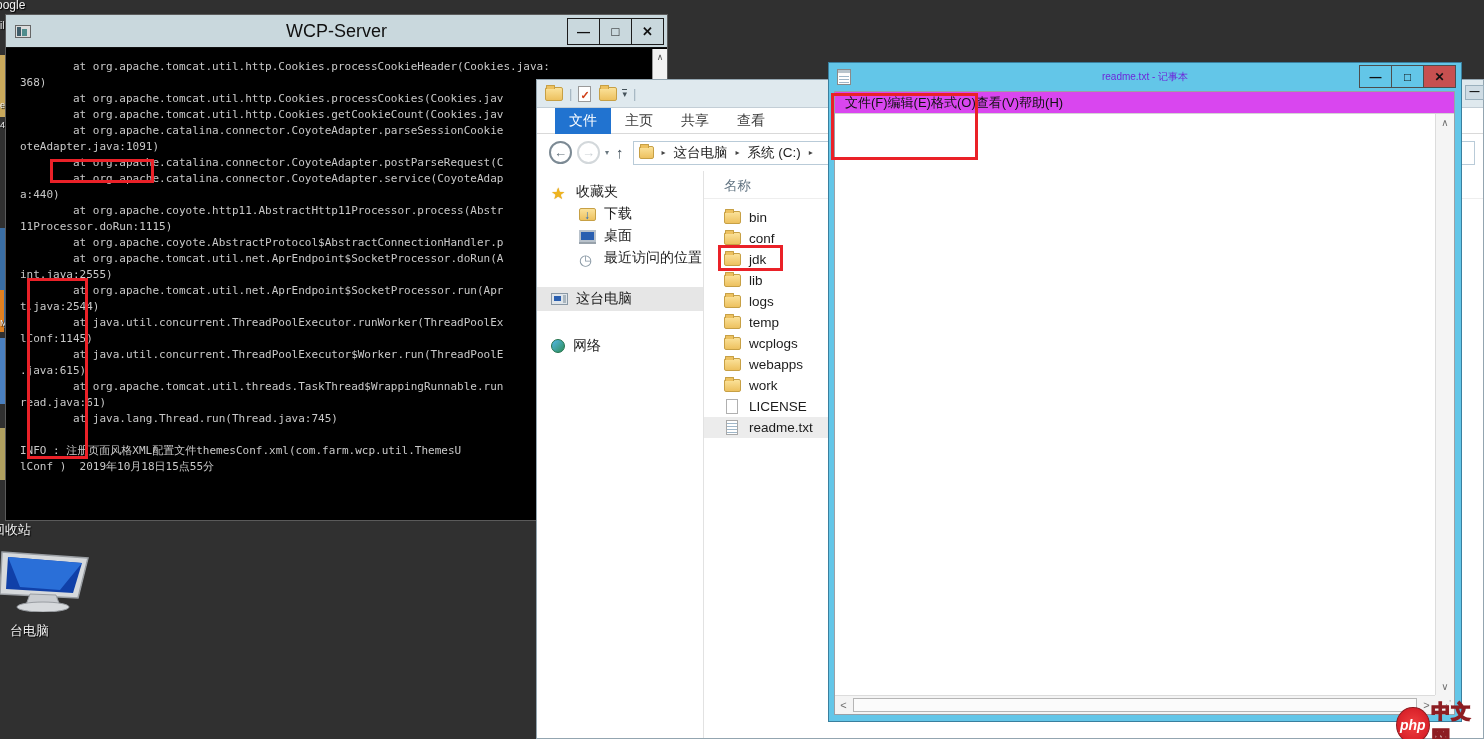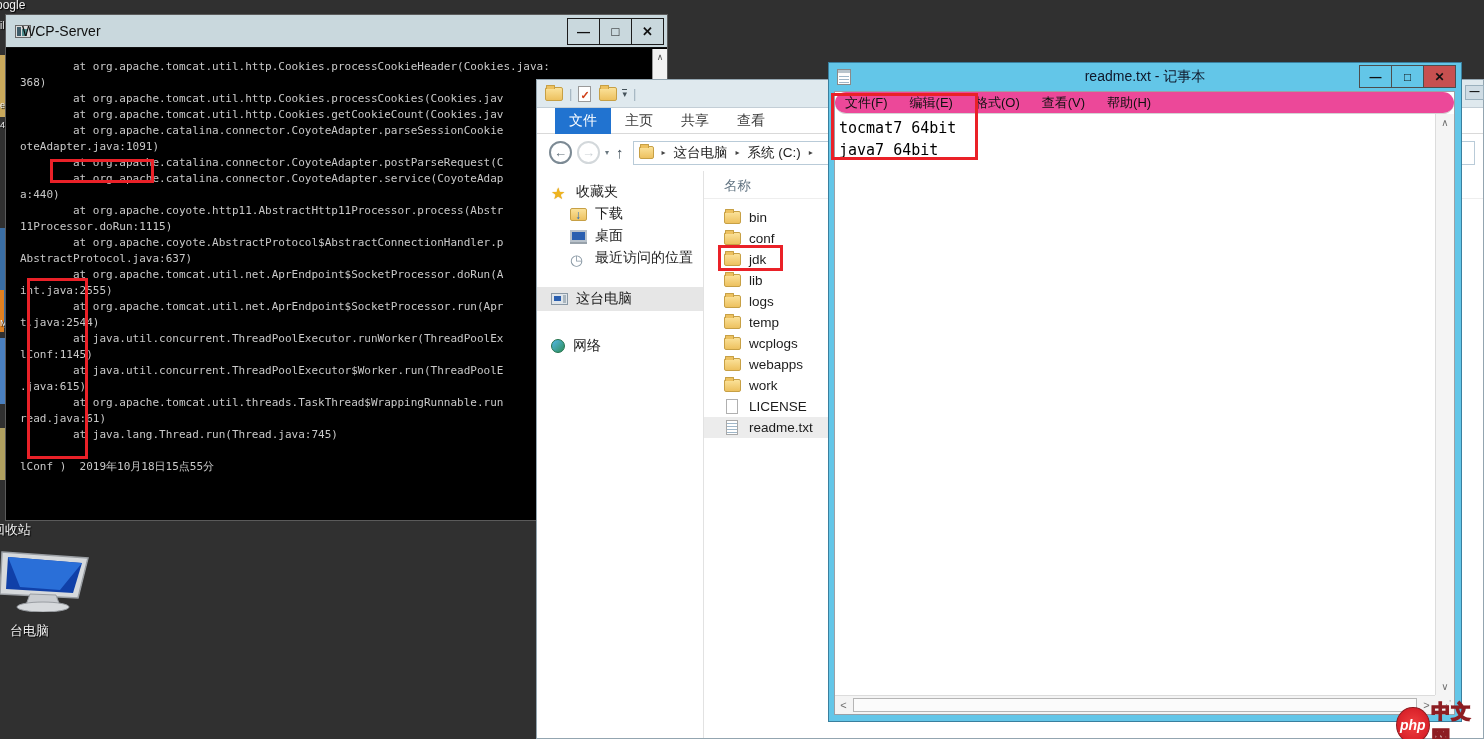--- a/index.html
+++ b/index.html
@@ -13,21 +13,21 @@
   .desk-label { color:#f2f2f2; font-size:12px; text-shadow:1px 1px 1px #000; white-space:nowrap; }
   .sliver { position:absolute; left:0; width:5px; }
 
   
   #console { left:5px; top:14px; width:663px; height:507px; background:#000; border:1px solid #5a5a5a; z-index:10; }
   #console .titlebar { position:relative; height:33px; background:#c9d8dd; border-bottom:1px solid #111;
     display:flex; align-items:center; }
   .con-ico { width:16px; height:13px; margin-left:9px; background:#dcdcdc; border:1px solid #666; position:relative; }
   .con-ico::before { content:""; position:absolute; left:1px; top:1px; bottom:1px; width:4px; background:#3f5d6b; }
   .con-ico::after { content:""; position:absolute; left:6px; top:3px; width:5px; height:7px; background:#4f8d8d; }
-  #console .title { position:absolute; left:16px; right:0; font-size:14px; color:#101010; }
+  #console .title { position:absolute; left:0; right:0; text-align:center; font-size:18px; color:#101010; }
   .con-btns { position:absolute; right:3px; top:3px; display:flex; }
   .con-btn { width:33px; height:27px; border:1px solid #1c1c1c; margin-left:-1px; background:#c9d8dd;
     font-size:13px; font-weight:bold; color:#111; display:flex; align-items:center; justify-content:center; }
   #console .content { position:absolute; left:0; right:15px; top:34px; bottom:0; overflow:hidden;
     font-family:"DejaVu Sans Mono",monospace; font-size:11px; line-height:16px; color:#c9c9c9;
     padding:10px 0 0 14px; }
   .cline { white-space:pre; height:16px; }
   #console .scrollbar { position:absolute; right:0; top:34px; bottom:0; width:15px; background:#f2f2f2;
     border-left:1px solid #9a9a9a; color:#555; font-size:9px; text-align:center; padding-top:3px; }
 
@@ -53,21 +53,21 @@
   .navcirc.disabled { border-color:#d3d8db; color:#ccd1d5; margin-left:5px; }
   .nav-dd { font-size:8px; color:#6a7880; margin:0 7px 0 5px; }
   .nav-up { font-size:15px; color:#44525c; margin-right:9px; }
   .addrbar { flex:1; height:24px; border:1px solid #b9cbd8; margin-right:8px; display:flex; align-items:center;
     padding-left:5px; background:#fff; }
   .crumb-sep { font-size:8px; color:#444; margin:0 8px; }
   .crumb { font-size:13.5px; color:#222; }
   #explorer .body { position:absolute; left:0; right:0; top:91px; bottom:0; }
   #sidebar { position:absolute; left:0; top:0; bottom:0; width:166px; padding-top:10px; font-size:14px; color:#1e1e1e; }
   .side-item { height:22px; display:flex; align-items:center; padding-left:14px; }
-  .side-item.t-ind { padding-left:33px; }
+  .side-item.t-ind { padding-left:42px; }
   .side-item.t-sel { background:#e6e6e6; height:24px; }
   .side-item.t-gapA { margin-top:18px; }
   .side-item.t-gapB { margin-top:24px; }
   .side-item .lbl { margin-left:8px; white-space:nowrap; }
   #filepane { position:absolute; left:166px; top:0; bottom:0; right:0; border-left:1px solid #e2e2e2; }
   .col-hdr { height:28px; font-size:13.5px; color:#637583; padding:6px 0 0 20px; border-bottom:1px solid #eee; }
   #filelist { margin-top:8px; }
   .frow { height:21px; display:flex; align-items:center; padding-left:20px; width:126px; }
   .frow.t-sel { background:#ececec; }
   .frow .lbl { margin-left:8px; font-size:13.5px; color:#1c1c1c; white-space:nowrap; }
@@ -93,28 +93,28 @@
   .qat-page { width:13px; height:16px; background:#fff; border:1px solid #9a9a9a; position:relative; }
   .qat-page::after { content:"✓"; position:absolute; left:1px; top:2px; color:#d04018; font-weight:bold; font-size:11px; }
 
   
   #notepad { left:828px; top:62px; width:634px; height:660px; background:var(--titleblue); border:1px solid #3a7f9e; z-index:30; }
   #notepad .titlebar { position:relative; height:27px; display:flex; align-items:center; }
   .np-ico { width:14px; height:16px; margin-left:8px; background:#fdfdfd; border:1px solid #8a8a8a; position:relative; }
   .np-ico::before { content:""; position:absolute; left:0; right:0; top:0; height:3px; background:#b9c4cc; }
   .np-ico::after { content:""; position:absolute; left:1px; right:1px; top:6px; height:7px;
     background:repeating-linear-gradient(#9fb6c8 0 1px,#fff 1px 3px); }
-  #notepad .title { position:absolute; left:0; right:0; text-align:center; font-size:14px; color:#0f172a; }
+  #notepad .title { position:absolute; left:0; right:0; text-align:center; font-size:10px; color:#6d28d9; }
   .np-btns { position:absolute; right:5px; top:2px; display:flex; }
   .np-btn { width:33px; height:23px; border:1px solid #4d4d4d; margin-left:-1px; font-size:12px; font-weight:bold;
     color:#111; display:flex; align-items:center; justify-content:center; }
   .np-btn.close { background:var(--closered); }
   #notepad .client { position:absolute; left:5px; right:6px; top:28px; bottom:6px; background:#fff; border:1px solid #9aa0a6; }
-  #notepad .menubar { height:22px; display:flex; align-items:center; gap:22px; padding-left:10px;
-    font-size:13px; color:#111; border-bottom:1px solid #d4d4d4; background:#ec4899;border-radius:11px; }
+  #notepad .menubar { height:22px; display:flex; align-items:center; padding-left:10px;
+    font-size:13px; color:#111; border-bottom:1px solid #d4d4d4; background:#d946ef; }
   #notepad .textarea { position:absolute; left:0; right:19px; top:22px; bottom:19px; background:#fff; overflow:hidden;
     font-family:"DejaVu Sans Mono",monospace; font-size:15px; line-height:22px; color:#000; padding:3px 0 0 4px; }
   .np-line { white-space:pre; }
   .vscroll { position:absolute; right:0; top:22px; bottom:19px; width:19px; background:#f4f4f4; border-left:1px solid #dcdcdc; }
   .vscroll .arr { position:absolute; left:0; right:0; text-align:center; color:#707070; font-size:10px; height:17px; line-height:17px; }
   .hscroll { position:absolute; left:0; right:19px; bottom:0; height:19px; background:#f4f4f4; border-top:1px solid #dcdcdc; }
   .hscroll .arr { position:absolute; top:0; width:17px; height:18px; text-align:center; color:#707070; font-size:11px; line-height:18px; }
   .hscroll .track { position:absolute; left:18px; right:18px; top:2px; bottom:2px; border:1px solid #b5b5b5; background:#fbfbfb; }
   .gripcorner { position:absolute; right:0; bottom:0; width:19px; height:19px; background:#f4f4f4;
     color:#aaa; font-size:11px; text-align:right; line-height:19px; padding-right:2px; }
@@ -171,33 +171,33 @@
       <div class="cline">        at org.apache.tomcat.util.http.Cookies.processCookies(Cookies.jav</div>
       <div class="cline">        at org.apache.tomcat.util.http.Cookies.getCookieCount(Cookies.jav</div>
       <div class="cline">        at org.apache.catalina.connector.CoyoteAdapter.parseSessionCookie</div>
       <div class="cline">oteAdapter.java:1091)</div>
       <div class="cline">        at org.apache.catalina.connector.CoyoteAdapter.postParseRequest(C</div>
       <div class="cline">        at org.apache.catalina.connector.CoyoteAdapter.service(CoyoteAdap</div>
       <div class="cline">a:440)</div>
       <div class="cline">        at org.apache.coyote.http11.AbstractHttp11Processor.process(Abstr</div>
       <div class="cline">11Processor.doRun:1115)</div>
       <div class="cline">        at org.apache.coyote.AbstractProtocol$AbstractConnectionHandler.p</div>
-      <div class="cline">AbstractProtocol.java:637)</div>
       <div class="cline">        at org.apache.tomcat.util.net.AprEndpoint$SocketProcessor.doRun(A</div>
       <div class="cline">int.java:2555)</div>
       <div class="cline">        at org.apache.tomcat.util.net.AprEndpoint$SocketProcessor.run(Apr</div>
       <div class="cline">t.java:2544)</div>
       <div class="cline">        at java.util.concurrent.ThreadPoolExecutor.runWorker(ThreadPoolEx</div>
       <div class="cline">lConf:1145)</div>
       <div class="cline">        at java.util.concurrent.ThreadPoolExecutor$Worker.run(ThreadPoolE</div>
       <div class="cline">.java:615)</div>
       <div class="cline">        at org.apache.tomcat.util.threads.TaskThread$WrappingRunnable.run</div>
       <div class="cline">read.java:61)</div>
       <div class="cline">        at java.lang.Thread.run(Thread.java:745)</div>
       <div class="cline"></div>
+      <div class="cline">INFO : 注册页面风格XML配置文件themesConf.xml(com.farm.wcp.util.ThemesU</div>
       <div class="cline">lConf )  2019年10月18日15点55分</div>
     </div>
   <div class="scrollbar">
     <span>∧</span>
   </div>
   <div class="annobox" style="left:44px; top:144px; width:104px; height:24px;"></div>
   <div class="annobox" style="left:21px; top:263px; width:61px; height:181px;"></div>
 </div>
 
 <div class="abs" id="explorer">
@@ -340,25 +340,20 @@
   </div>
   <div class="client">
     <div class="menubar">
 
     <span class="menu-item">文件(F)</span>
         <span class="menu-item">编辑(E)</span>
         <span class="menu-item">格式(O)</span>
         <span class="menu-item">查看(V)</span>
         <span class="menu-item">帮助(H)</span>
       </div>
-    <div class="textarea">
-
-    <div class="np-line t-caret">tocmat7 64bit</div>
-        <div class="np-line">java7 64bit</div>
-      </div>
     <div class="vscroll">
       <span class="arr" style="top:0;">∧</span>
       <span class="arr" style="bottom:0;">∨</span>
     </div>
     <div class="hscroll">
       <span class="arr" style="left:0;">&lt;</span>
       <span class="track"></span>
       <span class="arr" style="right:0;">&gt;</span>
     </div>
     <div class="gripcorner">⋰</div>

